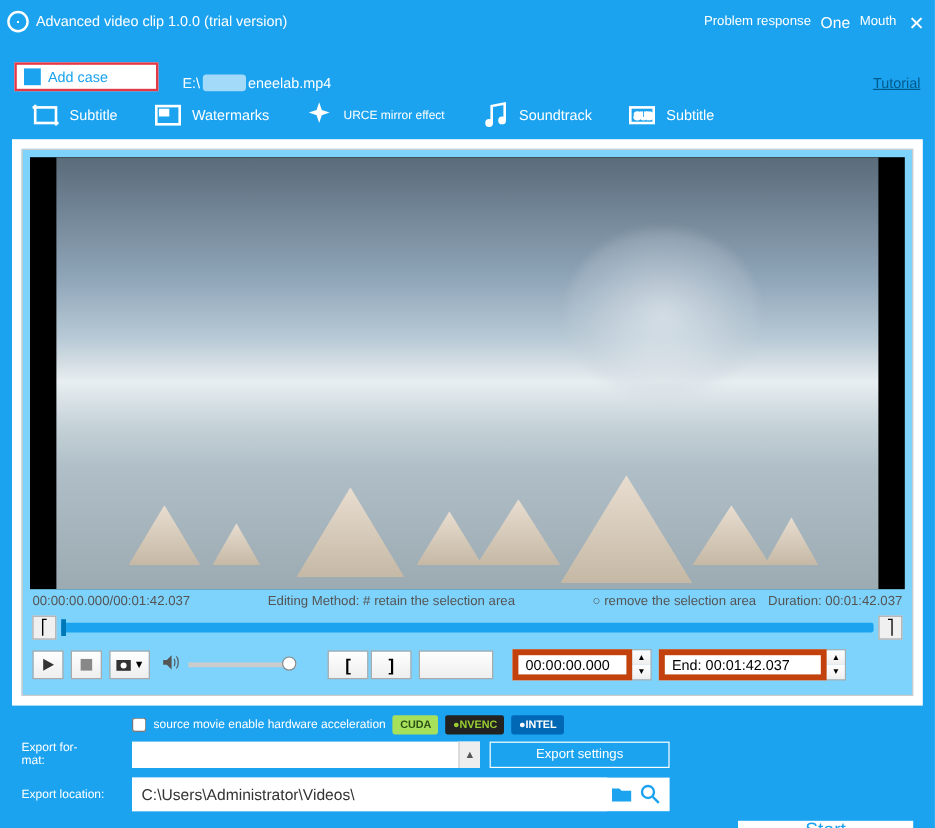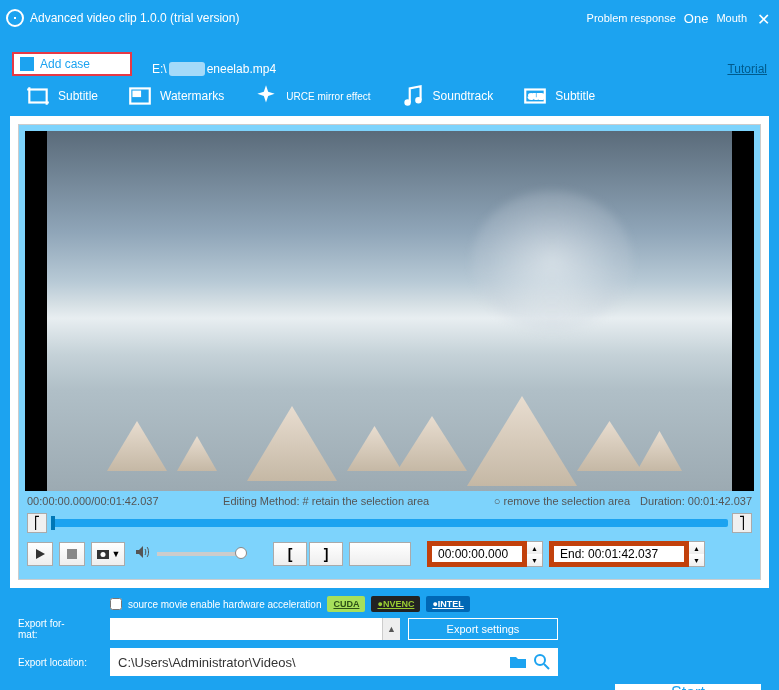--- a/index.html
+++ b/index.html
@@ -57,21 +57,21 @@
 .bracket-btn { width: 34px; height: 24px; border: 1px solid #aaa; background: linear-gradient(#fff,#eee); display: flex; align-items: center; justify-content: center; cursor: pointer; font-size: 14px; font-weight: bold; }
 .blank-btn { width: 62px; height: 24px; border: 1px solid #aaa; background: linear-gradient(#fff,#eee); }
 .time-field { height: 26px; border: 5px solid #c2410c; background: #fff; display: flex; align-items: center; padding: 0 6px; font-size: 12px; }
 .spinner { width: 16px; height: 26px; border: 1px solid #aaa; border-left: none; display: flex; flex-direction: column; }
 .spinner div { flex: 1; display: flex; align-items: center; justify-content: center; font-size: 7px; background: linear-gradient(#fff,#eee); cursor: pointer; }
 
 .bottom { padding: 8px 18px 12px; color: #fff; font-size: 11px; }
 .hw-row { display: flex; align-items: center; gap: 6px; margin-bottom: 6px; padding-left: 92px; }
 .hw-row input[type=checkbox] { width: 12px; height: 12px; }
 .hw-row .hw-text { font-size: 10px; }
-.hw-badge { height: 16px; padding: 0 6px; border-radius: 2px; font-size: 9px; font-weight: bold; display: flex; align-items: center; text-decoration: underline; }
+.hw-badge { height: 16px; padding: 0 6px; border-radius: 2px; font-size: 9px; font-weight: bold; display: flex; align-items: center; }
 .badge-cuda { background: #a7e05b; color: #2d5016; }
 .badge-nvenc { background: #222; color: #9acd32; }
 .badge-intel { background: #0068b5; color: #fff; }
 
 .export-row { display: flex; align-items: center; gap: 8px; margin-bottom: 8px; }
 .export-label { width: 84px; font-size: 10px; line-height: 11px; }
 .format-select { flex: 0 0 290px; height: 22px; background: #fff; display: flex; }
 .format-select .val { flex: 1; }
 .format-select .arrow { width: 18px; background: #eee; border-left: 1px solid #ccc; display: flex; align-items: center; justify-content: center; cursor: pointer; font-size: 9px; color: #555; }
 .export-settings { width: 150px; height: 22px; border: 1px solid #fff; display: flex; align-items: center; justify-content: center; cursor: pointer; font-size: 11px; color: #fff; }

